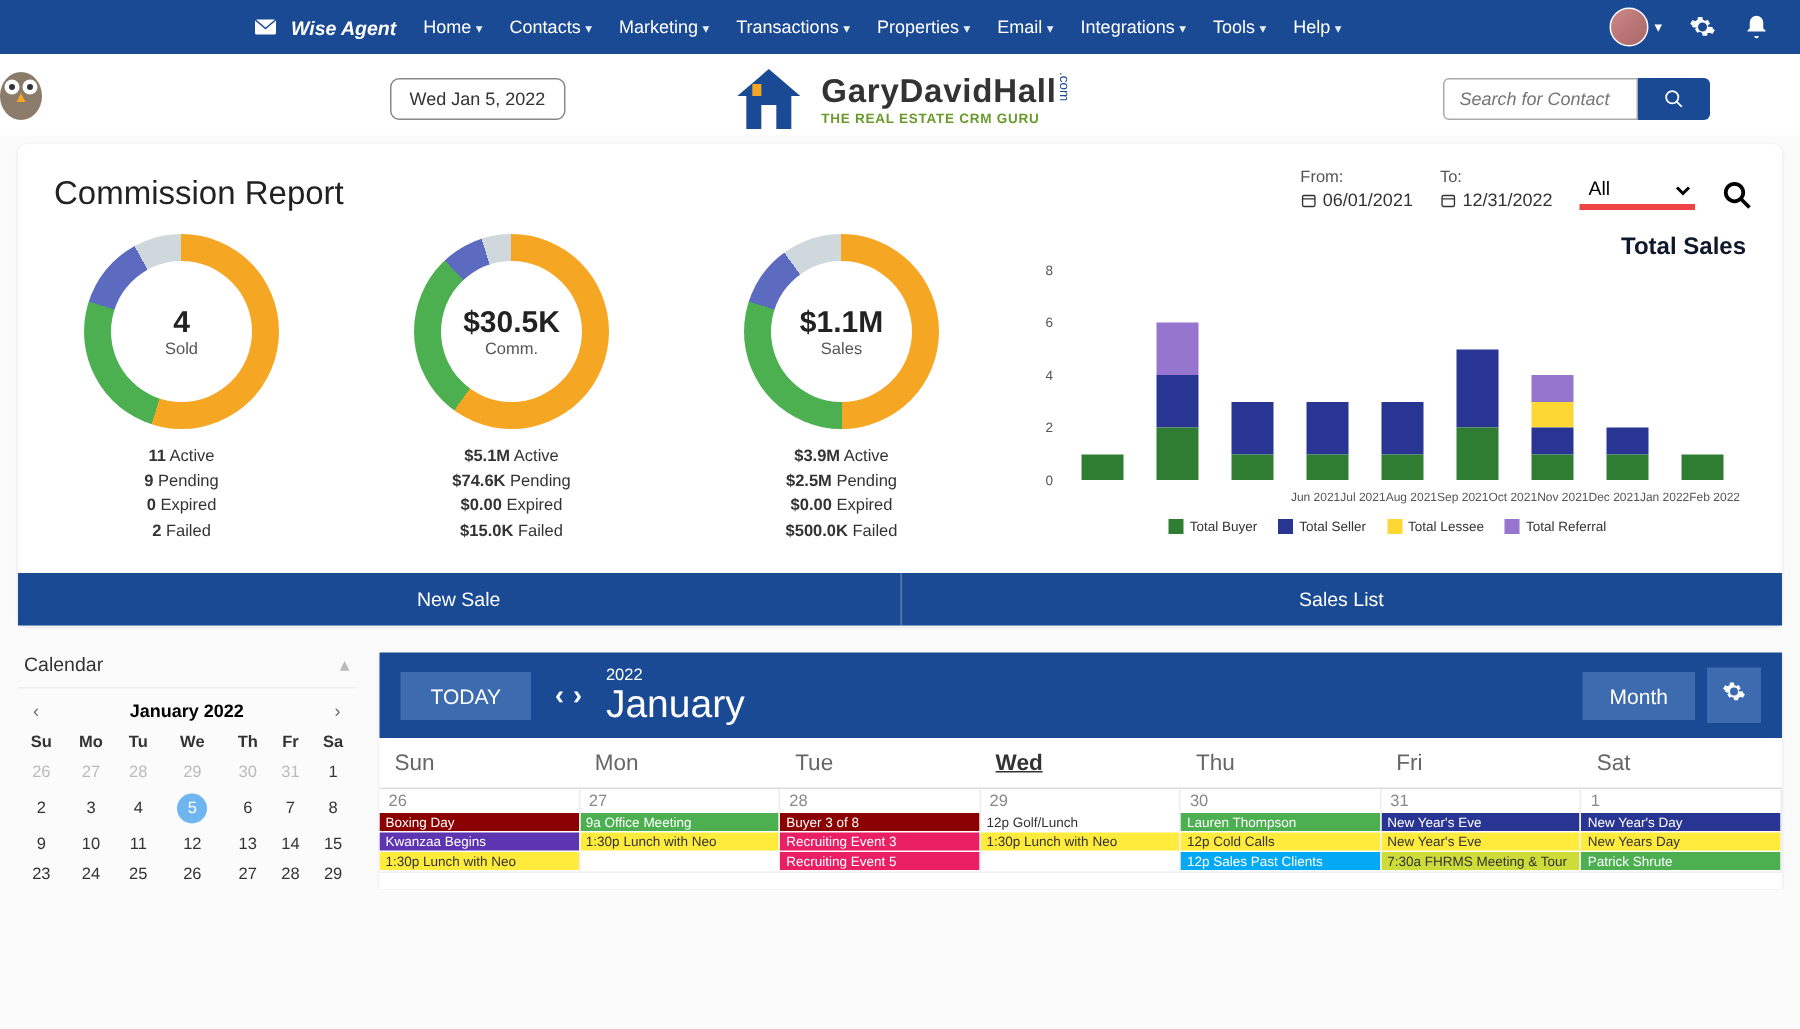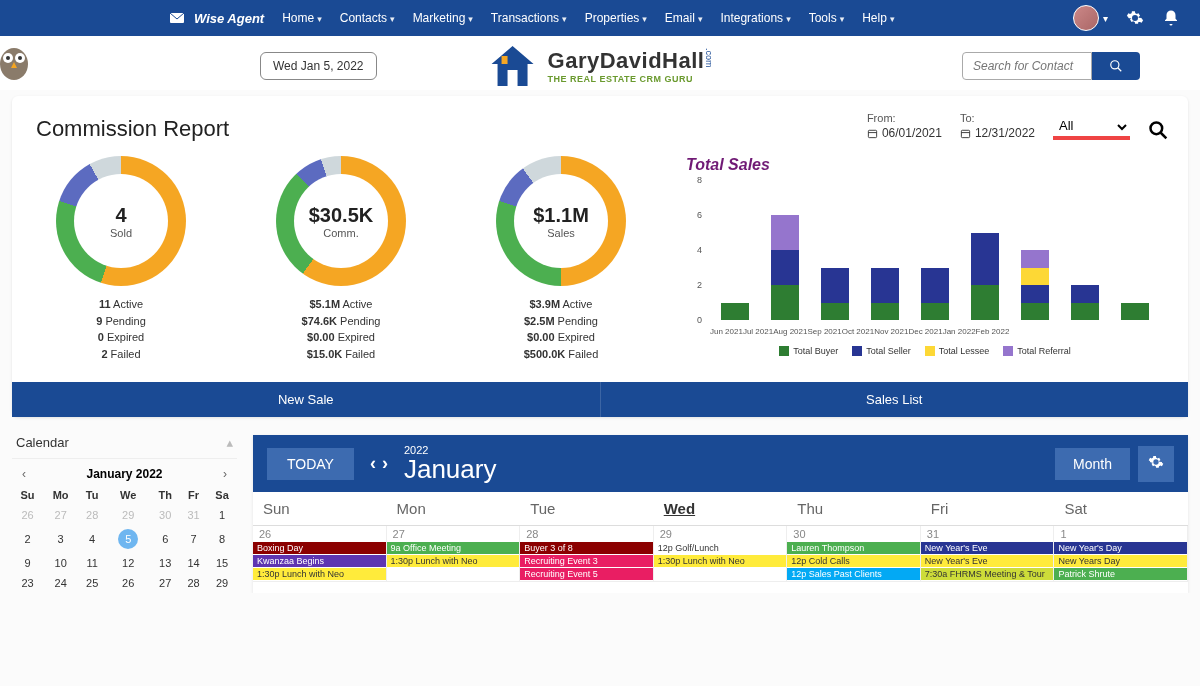--- a/index.html
+++ b/index.html
@@ -31,28 +31,28 @@
 .charts-row { display:flex; gap:40px; margin-top:14px; align-items:flex-start;}
 .donuts { display:flex; gap:50px; }
 .donut-block { text-align:center; width:170px;}
 .donut { width:130px; height:130px; margin:0 auto 10px; position:relative;}
 .donut .center { position:absolute; inset:0; display:flex; flex-direction:column; align-items:center; justify-content:center;}
 .donut .big { font-size:20px; font-weight:bold; color:#222;}
 .donut .small { font-size:11px; color:#555;}
 .donut-stats { font-size:11px; color:#333; line-height:1.5;}
 .donut-stats b { font-weight:bold;}
 .barchart { flex:1; }
-.barchart h3 { text-align:left; font-size:16px; font-weight:bold; margin-bottom:6px; color:#701a75;font-style:italic;}
+.barchart h3 { text-align:right; font-size:16px; font-weight:bold; margin-bottom:6px; color:#0f172a;}
 .barplot { height:160px; position:relative; padding-left:20px; padding-bottom:20px;}
 .barplot .yaxis { position:absolute; left:0; top:0; bottom:20px; width:18px; font-size:9px; color:#555;}
 .barplot .ylab { position:absolute; right:2px; transform:translateY(50%);}
 .barplot .bars { position:absolute; left:24px; right:4px; bottom:20px; top:0; display:flex; justify-content:space-around; align-items:flex-end;}
 .barplot .bar { width:28px; display:flex; flex-direction:column-reverse;}
 .barplot .seg { width:100%;}
-.barplot .xlabels { position:absolute; left:24px; right:4px; bottom:4px; display:flex; justify-content:flex-start; font-size:8px; color:#555;}
+.barplot .xlabels { position:absolute; left:24px; right:4px; bottom:4px; display:flex; justify-content:flex-end; font-size:8px; color:#555;}
 .legend { display:flex; justify-content:center; gap:14px; font-size:9px; color:#333; margin-top:6px; flex-wrap:wrap;}
 .legend span { display:inline-flex; align-items:center; gap:4px;}
 .legend i { width:10px; height:10px; display:inline-block;}
 .btnbar { display:flex; margin:20px -24px 0; }
 .btnbar div { flex:1; background:#1a4a94; color:#fff; text-align:center; padding:10px; font-size:13px; cursor:pointer; border-right:1px solid rgba(255,255,255,.15);}
 .btnbar div:last-child{border:none;}
 .lower { display:flex; gap:16px; margin:18px 12px 0;}
 .mini-cal { width:225px;}
 .mini-cal .hdr { font-size:13px; color:#333; display:flex; justify-content:space-between; padding:0 4px 8px; border-bottom:1px solid #eee;}
 .mini-cal .hdr .chev{color:#bbb; cursor:pointer;}

